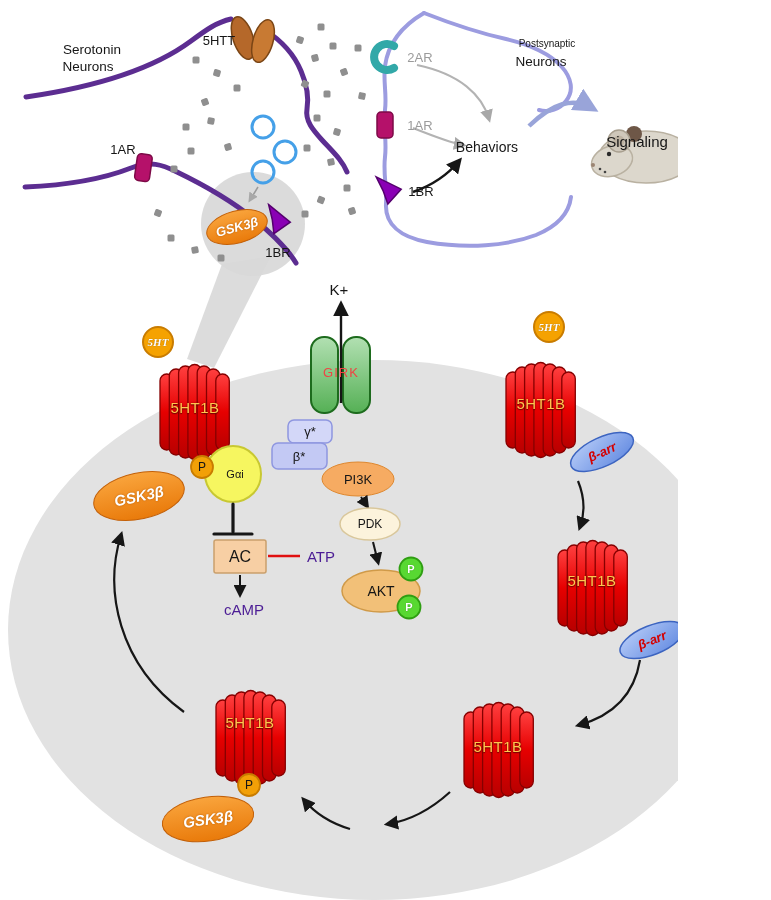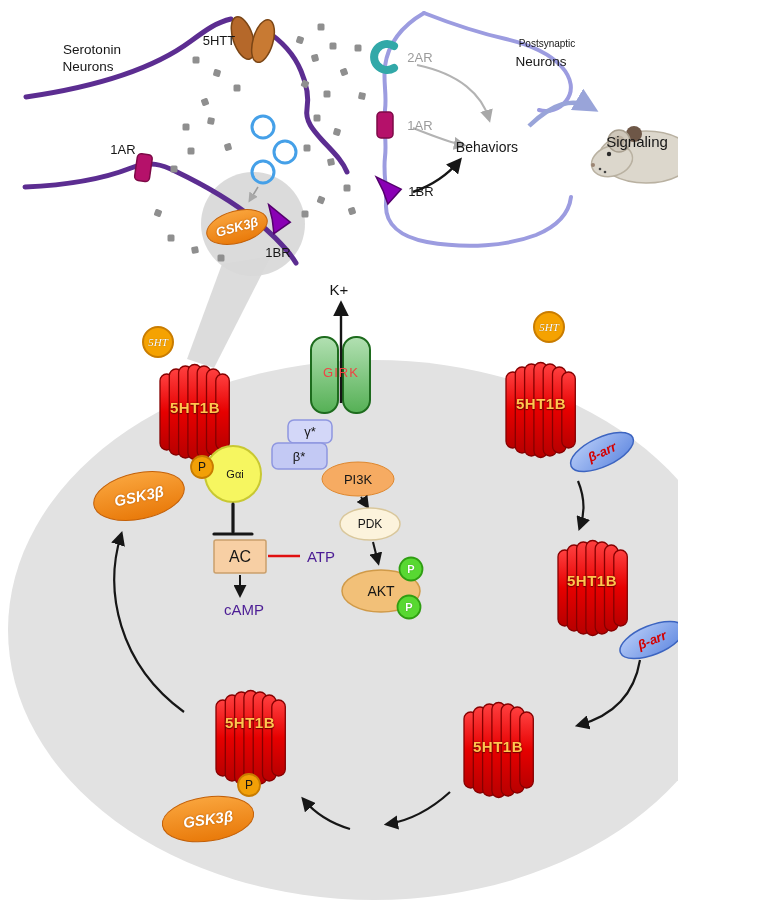--- a/index.html
+++ b/index.html
@@ -4,23 +4,23 @@
 <style>
   *{margin:0;padding:0;box-sizing:border-box}
   body{background:#fff;font-family:"Liberation Sans",sans-serif}
   .fig{position:relative;width:678px;height:900px;background:#fff;overflow:hidden}
   .fig > svg{position:absolute;left:0;top:0}
   .labels{position:absolute;inset:0}
   .lbl{position:absolute;transform:translate(-50%,-50%);white-space:nowrap;color:#161616;font-size:13px;line-height:1;font-family:"Liberation Sans",sans-serif}
   .b{font-weight:normal}
   .gray{color:#9b9b9b}
   .red{color:#4c1d95}
-  .rec{font-size:15px;font-weight:bold;color:#ffc64f;letter-spacing:.5px;text-shadow:0 0 2px #8a0000,0 1px 1px #6a0000}
+  .rec{font-size:15px;font-weight:normal;color:#ffc64f;letter-spacing:.5px;text-shadow:0 0 2px #8a0000,0 1px 1px #6a0000}
   .wit{color:#fff;font-weight:bold;font-style:italic;text-shadow:0 0 2px #b35900}
-  .serifit{font-family:"Liberation Serif",serif;font-style:italic;font-weight:normal;color:#fff;font-size:11px;text-shadow:0 0 1px #8a5a00}
+  .serifit{font-family:"Liberation Serif",serif;font-style:italic;font-weight:bold;color:#fff;font-size:11px;text-shadow:0 0 1px #8a5a00}
   .pgreen{color:#fff;font-weight:bold;font-size:11px;text-shadow:0 0 1px #1e7a00}
   .barr{color:#d40000;font-weight:bold;font-style:italic;font-size:13px}
 </style>
 </head>
 <body>
 
 <div class="fig">
 
 <svg width="771" height="900" viewBox="0 0 771 900">
   <defs>

